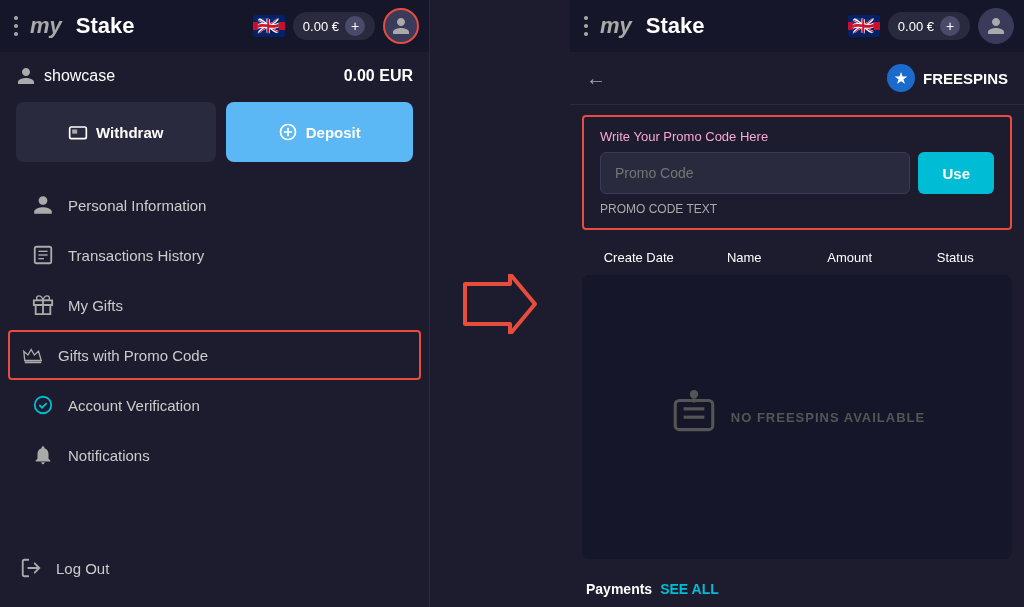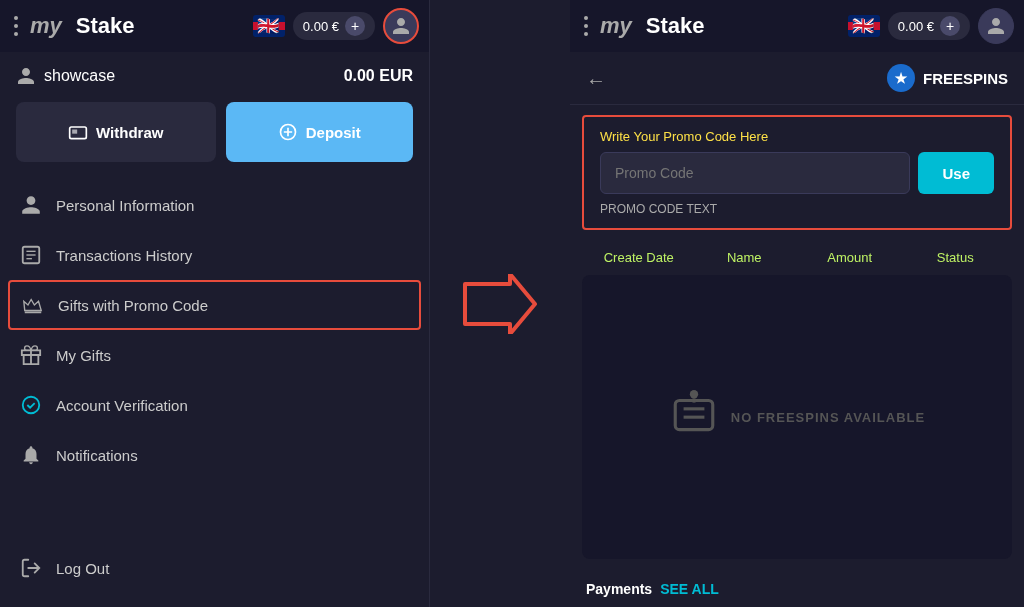--- a/index.html
+++ b/index.html
@@ -150,21 +150,21 @@
     .menu-list {
       flex: 1;
       display: flex;
       flex-direction: column;
       padding: 4px 0;
     }
     .menu-item {
       display: flex;
       align-items: center;
       gap: 14px;
-      padding: 14px 20px;
+      padding: 14px 32px;
       color: #ccc;
       font-size: 15px;
       cursor: pointer;
       position: relative;
     }
     .menu-item.highlighted {
       border: 2px solid #e74c3c;
       border-radius: 4px;
       margin: 0 8px;
       padding: 12px 12px;
@@ -256,21 +256,21 @@
     }
 
     
     .promo-section {
       padding: 12px 16px;
       border: 2px solid #e74c3c;
       margin: 10px 12px;
       border-radius: 4px;
     }
     .promo-label {
-      color: #fde047;
+      color: #f9a8d4;
       font-size: 13px;
       margin-bottom: 8px;
     }
     .promo-input-row {
       display: flex;
       gap: 8px;
       margin-bottom: 8px;
     }
     .promo-input {
       flex: 1;
@@ -296,21 +296,21 @@
     .promo-code-text {
       color: #aaa;
       font-size: 12px;
       text-transform: uppercase;
     }
 
     
     .table-headers {
       display: flex;
       padding: 10px 16px;
-      color: #bef264;
+      color: #ffffff;
       font-size: 13px;
     }
     .table-headers .col { flex: 1; text-align: center; }
 
     
     .empty-state {
       flex: 1;
       display: flex;
       align-items: center;
       justify-content: center;
@@ -406,37 +406,37 @@
     <div class="menu-item">
       <svg width="22" height="22" viewBox="0 0 24 24" fill="#aaa">
         <rect x="3" y="3" width="18" height="18" rx="2" fill="none" stroke="#aaa" stroke-width="2"></rect>
         <line x1="7" y1="8" x2="17" y2="8" stroke="#aaa" stroke-width="1.5"></line>
         <line x1="7" y1="12" x2="17" y2="12" stroke="#aaa" stroke-width="1.5"></line>
         <line x1="7" y1="16" x2="13" y2="16" stroke="#aaa" stroke-width="1.5"></line>
       </svg>
       <span>Transactions History</span>
     </div>
 
-    <div class="menu-item highlighted">
-      <svg width="22" height="22" viewBox="0 0 24 24" fill="#aaa">
-        <path d="M3 18h18l-3-10-4.5 4-3.5-6-3.5 6L2 8z" fill="none" stroke="#aaa" stroke-width="1.5"></path>
-        <line x1="3" y1="20" x2="21" y2="20" stroke="#aaa" stroke-width="2"></line>
-      </svg>
-      <span>Gifts with Promo Code</span>
-    </div>
-
     <div class="menu-item">
       <svg width="22" height="22" viewBox="0 0 24 24" fill="#aaa">
         <path d="M20 12v10H4V12" fill="none" stroke="#aaa" stroke-width="2"></path>
         <path d="M22 7H2v5h20V7z" fill="none" stroke="#aaa" stroke-width="2"></path>
         <path d="M12 22V7" stroke="#aaa" stroke-width="2"></path>
         <path d="M12 7H7.5a2.5 2.5 0 010-5C11 2 12 7 12 7z" fill="none" stroke="#aaa" stroke-width="1.5"></path>
         <path d="M12 7h4.5a2.5 2.5 0 000-5C13 2 12 7 12 7z" fill="none" stroke="#aaa" stroke-width="1.5"></path>
       </svg>
       <span>My Gifts</span>
+    </div>
+
+    <div class="menu-item highlighted">
+      <svg width="22" height="22" viewBox="0 0 24 24" fill="#aaa">
+        <path d="M3 18h18l-3-10-4.5 4-3.5-6-3.5 6L2 8z" fill="none" stroke="#aaa" stroke-width="1.5"></path>
+        <line x1="3" y1="20" x2="21" y2="20" stroke="#aaa" stroke-width="2"></line>
+      </svg>
+      <span>Gifts with Promo Code</span>
     </div>
 
     <div class="menu-item">
       <svg width="22" height="22" viewBox="0 0 24 24" fill="#aaa">
         <circle cx="12" cy="12" r="9" fill="none" stroke="#00bcd4" stroke-width="2"></circle>
         <path d="M8 12l3 3 5-5" stroke="#00bcd4" stroke-width="2" fill="none"></path>
       </svg>
       <span>Account Verification</span>
     </div>
 

